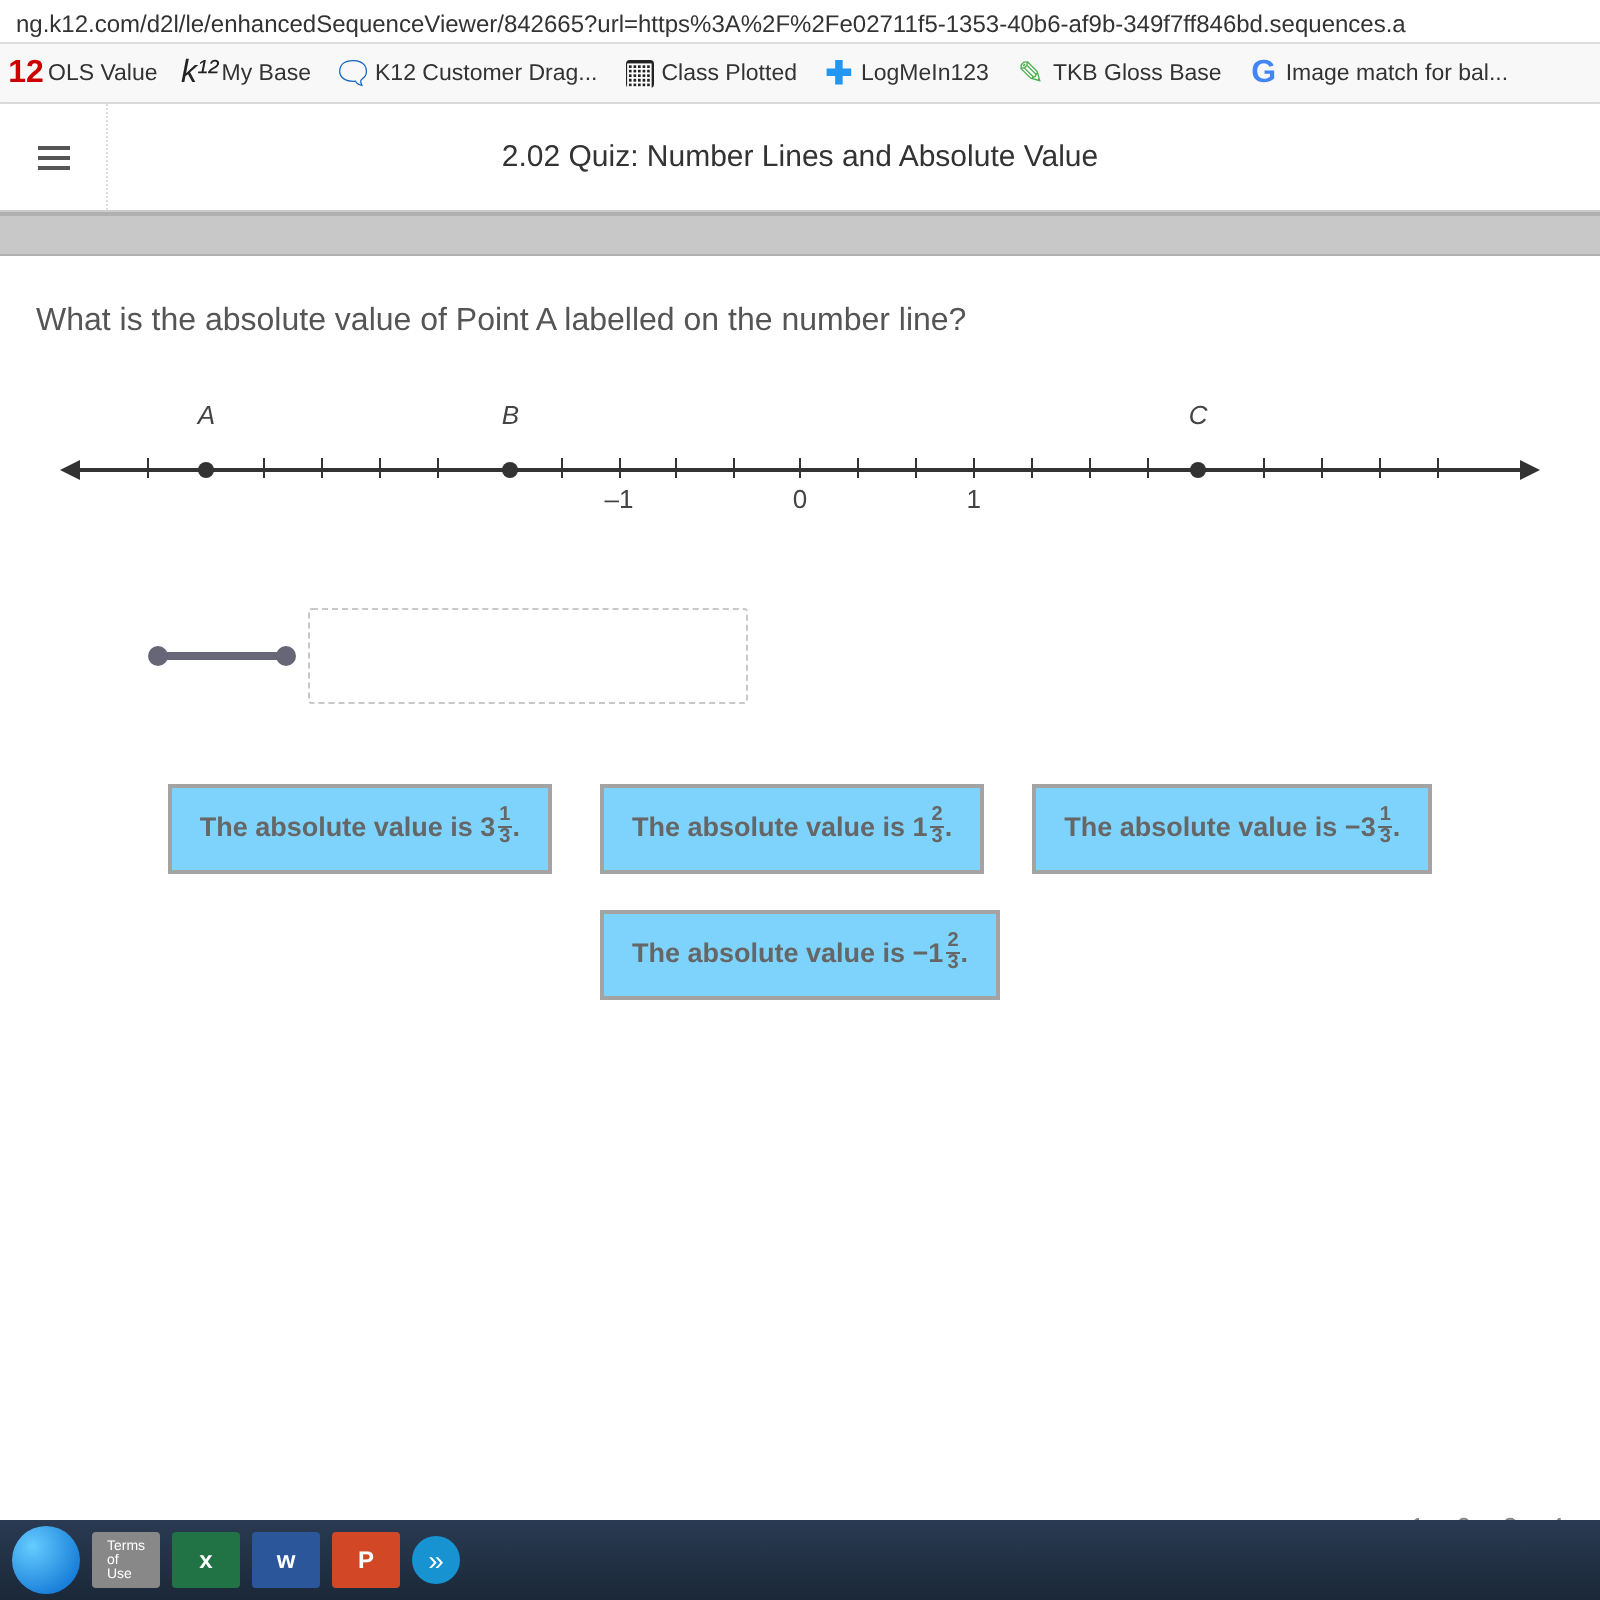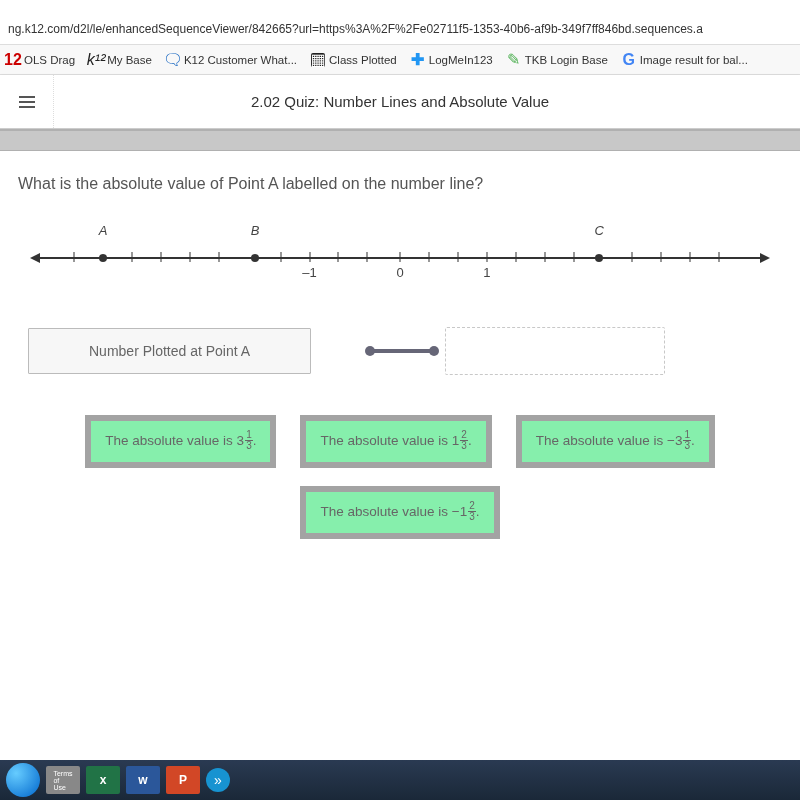--- a/index.html
+++ b/index.html
@@ -8,24 +8,24 @@
     background: #e8e8e8;
     width: 800px;
     height: 800px;
     overflow: hidden;
     position: relative;
   }
 
   
   .url-bar {
     background: #ffffff;
-    height: 40px;
+    height: 22px;
     font-size: 12px;
     color: #333;
-    padding: 22px 8px;
+    padding: 5px 8px;
     border-bottom: 1px solid #ddd;
     white-space: nowrap;
     overflow: hidden;
   }
 
   
   .bookmarks {
     background: #f8f8f8;
     height: 30px;
     display: flex;
@@ -207,27 +207,28 @@
 
   
   .choices {
     display:flex;
     flex-wrap:wrap;
     justify-content:center;
     gap:18px 24px;
     padding: 0 10px;
   }
   .choice {
-    border:6px solid #a3a3a3;
-    background:#86efac;
+    border:2px solid #a3a3a3;
+    background:#7dd3fc;
     padding: 10px 14px;
     font-size:13.5px;
     color:#666;
     cursor:grab;
     white-space:nowrap;
+    font-weight:bold;
   }
   .frac {
     display:inline-block;
     vertical-align:middle;
     font-size:10px;
     text-align:center;
     line-height:1;
     position:relative;
     top:-1px;
     margin-left:1px;
@@ -278,45 +279,45 @@
   .tb-more{background:#1793d1;color:#fff;border-radius:50%;width:24px;height:24px;font-size:14px;}
 </style>
 </head>
 <body>
 
 <div class="url-bar">ng.k12.com/d2l/le/enhancedSequenceViewer/842665?url=https%3A%2F%2Fe02711f5-1353-40b6-af9b-349f7ff846bd.sequences.a</div>
 
 <div class="bookmarks">
   <div class="bookmark">
     <span class="bm-ico bm-ols">12</span>
-    <span>OLS Drag</span>
+    <span>OLS Value</span>
   </div>
   <div class="bookmark">
     <span class="bm-ico bm-k12">k¹²</span>
     <span>My Base</span>
   </div>
   <div class="bookmark">
     <span class="bm-ico bm-speak">🗨</span>
-    <span>K12 Customer What...</span>
+    <span>K12 Customer Drag...</span>
   </div>
   <div class="bookmark">
     <span class="bm-ico bm-class">▦</span>
     <span>Class Plotted</span>
   </div>
   <div class="bookmark">
     <span class="bm-ico bm-log">✚</span>
     <span>LogMeIn123</span>
   </div>
   <div class="bookmark">
     <span class="bm-ico bm-tkb">✎</span>
-    <span>TKB Login Base</span>
+    <span>TKB Gloss Base</span>
   </div>
   <div class="bookmark">
     <span class="bm-ico bm-g">G</span>
-    <span>Image result for bal...</span>
+    <span>Image match for bal...</span>
   </div>
 </div>
 
 <div class="quiz-header">
   <div class="hamburger">
     <span></span>
       <span></span>
       <span></span>
   </div>
   <div class="quiz-title">2.02 Quiz: Number Lines and Absolute Value</div>
@@ -360,21 +361,20 @@
     </div>
     <div class="nl-nums">
       <span class="nl-num" style="left:37.5%">–1</span>
       <span class="nl-num" style="left:50%">0</span>
       <span class="nl-num" style="left:62%">1</span>
     </div>
   </div>
 
 
   <div class="drop-row">
-    <div class="static-box">Number Plotted at Point A</div>
     <div style="flex:0 0 40px"></div>
     <div class="connector"></div>
     <div class="drop-zone"></div>
   </div>
 
   <div class="choices">
     <div class="choice">
       <span>The absolute value is </span><span>3</span><span class="frac"><span class="n">1</span><span class="d">3</span></span>.
     </div>
     <div class="choice">

